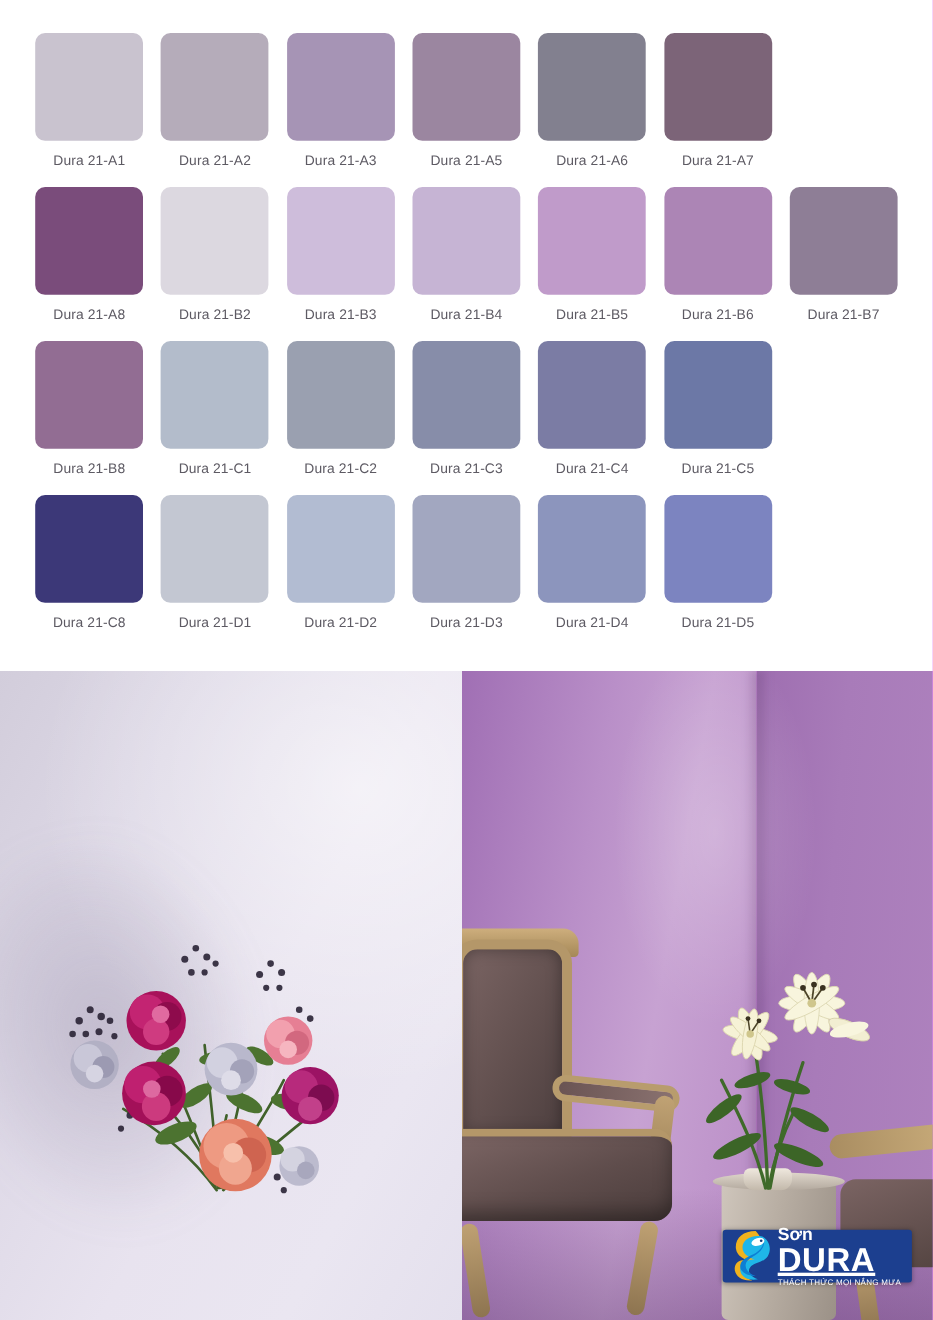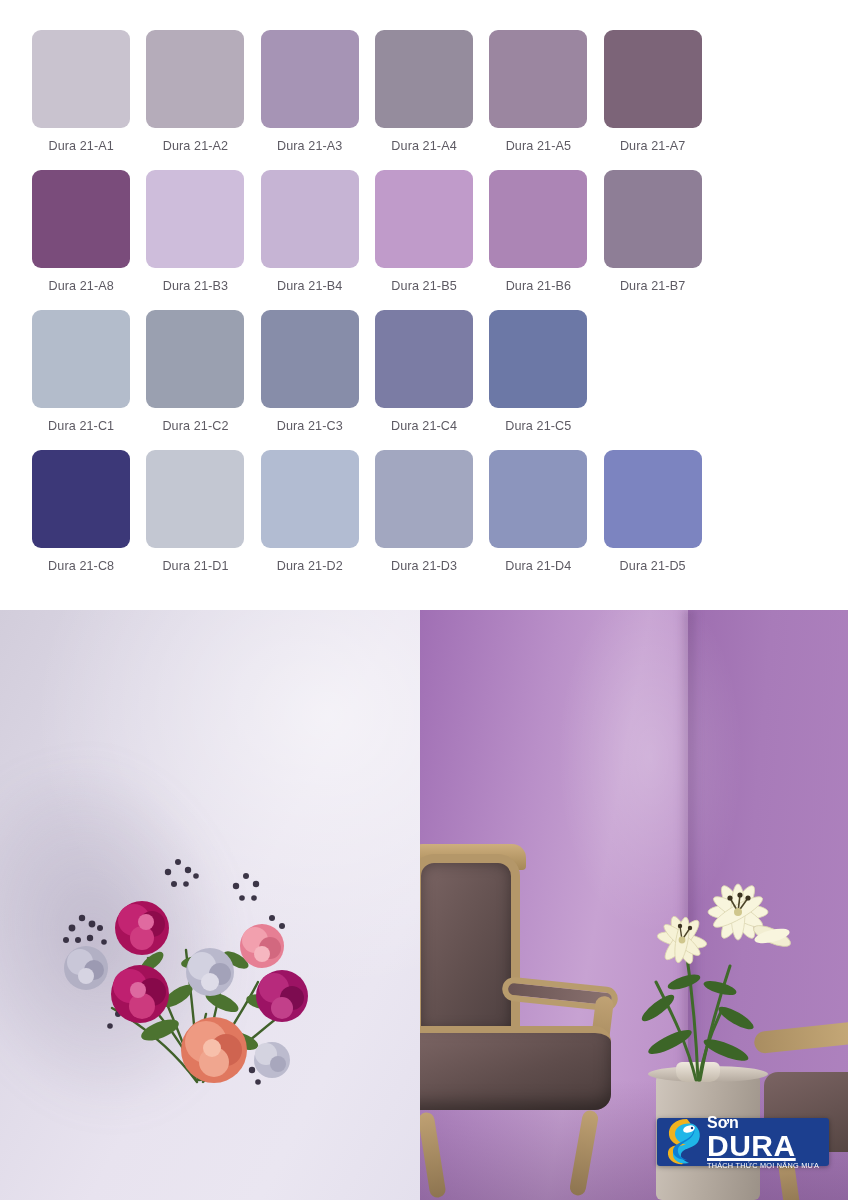--- a/index.html
+++ b/index.html
@@ -250,39 +250,43 @@
       </div>
       <div class="swatch-cell">
         <div class="swatch-chip" style="background: rgb(181, 172, 186);"></div>
         <div class="swatch-label">Dura 21-A2</div>
       </div>
       <div class="swatch-cell">
         <div class="swatch-chip" style="background: rgb(166, 148, 181);"></div>
         <div class="swatch-label">Dura 21-A3</div>
       </div>
       <div class="swatch-cell">
-        <div class="swatch-chip" style="background: rgb(149, 140, 157);"></div>
-        <div class="swatch-label">Dura 21-A4</div>
-      </div>
-      <div class="swatch-cell">
         <div class="swatch-chip" style="background: rgb(155, 134, 160);"></div>
         <div class="swatch-label">Dura 21-A5</div>
       </div>
       <div class="swatch-cell">
+        <div class="swatch-chip" style="background: rgb(130, 128, 143);"></div>
+        <div class="swatch-label">Dura 21-A6</div>
+      </div>
+      <div class="swatch-cell">
         <div class="swatch-chip" style="background: rgb(124, 100, 120);"></div>
         <div class="swatch-label">Dura 21-A7</div>
       </div>
     </div>
 
     <div class="palette-row">
       <div class="swatch-cell">
         <div class="swatch-chip" style="background: rgb(122, 76, 123);"></div>
         <div class="swatch-label">Dura 21-A8</div>
       </div>
       <div class="swatch-cell">
+        <div class="swatch-chip" style="background: rgb(220, 216, 224);"></div>
+        <div class="swatch-label">Dura 21-B2</div>
+      </div>
+      <div class="swatch-cell">
         <div class="swatch-chip" style="background: rgb(206, 189, 219);"></div>
         <div class="swatch-label">Dura 21-B3</div>
       </div>
       <div class="swatch-cell">
         <div class="swatch-chip" style="background: rgb(198, 180, 212);"></div>
         <div class="swatch-label">Dura 21-B4</div>
       </div>
       <div class="swatch-cell">
         <div class="swatch-chip" style="background: rgb(192, 155, 202);"></div>
         <div class="swatch-label">Dura 21-B5</div>
@@ -291,20 +295,24 @@
         <div class="swatch-chip" style="background: rgb(172, 133, 181);"></div>
         <div class="swatch-label">Dura 21-B6</div>
       </div>
       <div class="swatch-cell">
         <div class="swatch-chip" style="background: rgb(142, 126, 150);"></div>
         <div class="swatch-label">Dura 21-B7</div>
       </div>
     </div>
 
     <div class="palette-row">
+      <div class="swatch-cell">
+        <div class="swatch-chip" style="background: rgb(146, 109, 147);"></div>
+        <div class="swatch-label">Dura 21-B8</div>
+      </div>
       <div class="swatch-cell">
         <div class="swatch-chip" style="background: rgb(179, 188, 203);"></div>
         <div class="swatch-label">Dura 21-C1</div>
       </div>
       <div class="swatch-cell">
         <div class="swatch-chip" style="background: rgb(154, 160, 176);"></div>
         <div class="swatch-label">Dura 21-C2</div>
       </div>
       <div class="swatch-cell">
         <div class="swatch-chip" style="background: rgb(135, 141, 169);"></div>

